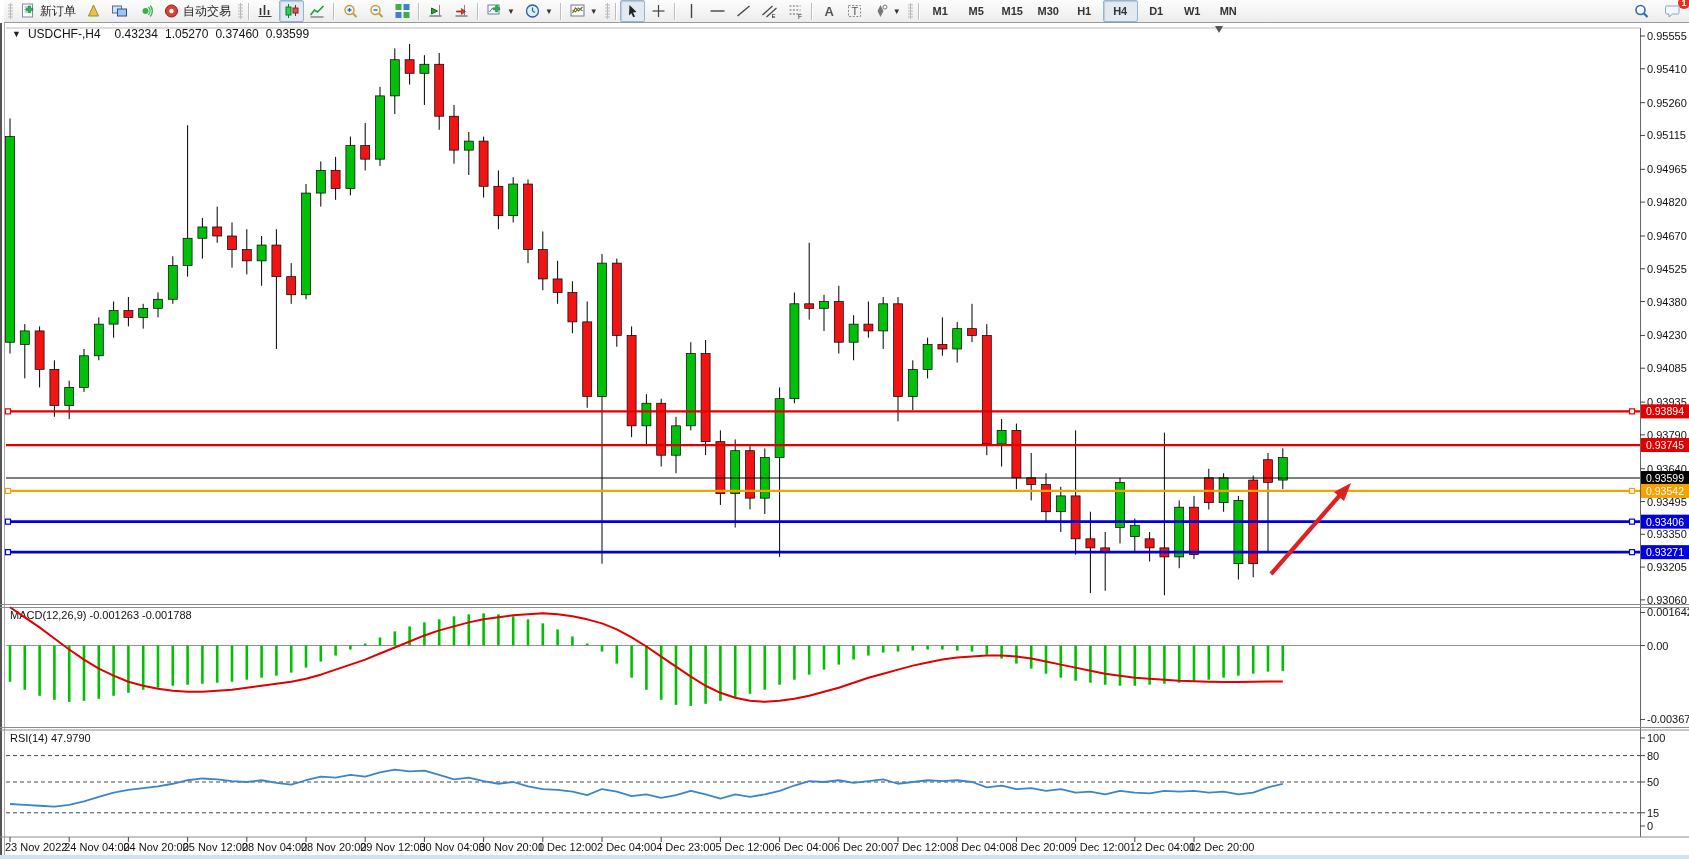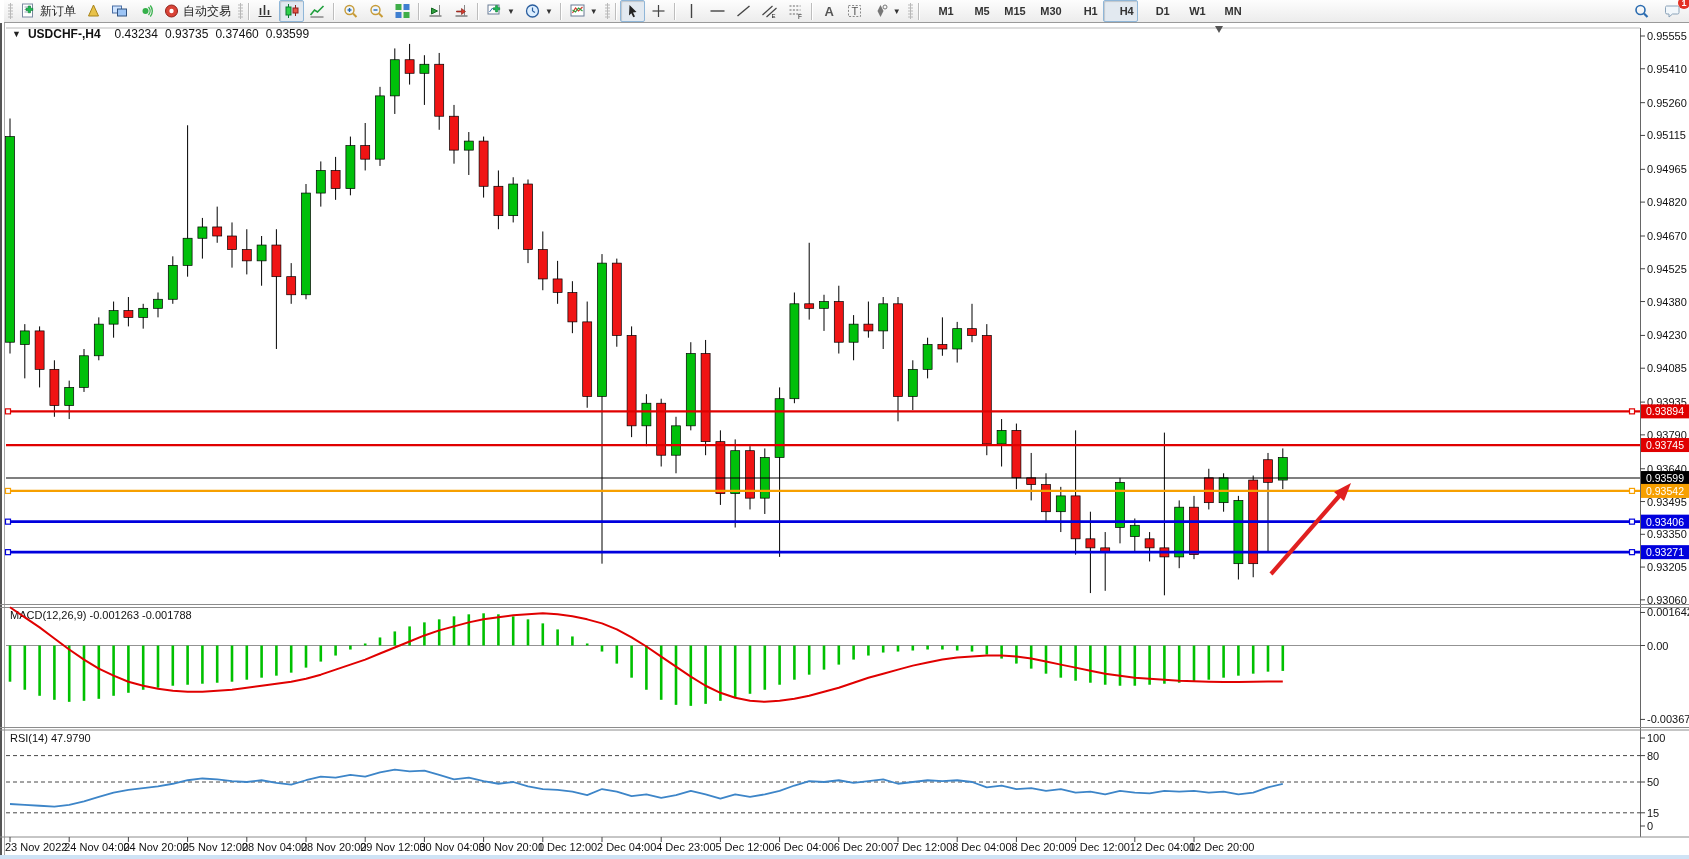--- a/index.html
+++ b/index.html
@@ -10,30 +10,30 @@
     background:linear-gradient(#fdfdfd,#ececec);border-bottom:1px solid #9a9a9a;
     display:flex;align-items:center;gap:1px;padding-left:2px;box-sizing:border-box;z-index:5;}
   .grip{width:5px;height:16px;margin:0 2px;
     background-image:radial-gradient(circle,#b9b9b9 1px,transparent 1.2px);
     background-size:3px 3px;background-position:center;}
   .sep{width:1px;height:17px;background:#bdbdbd;border-right:1px solid #fff;margin:0 2px;}
   .tbtn{display:flex;align-items:center;gap:3px;height:20px;padding:0 3px;border:1px solid transparent;
     border-radius:2px;font-size:12px;color:#222;cursor:default;}
   .tbtn.active{background:#e2e9f0;border:1px solid #8fb6d8;box-shadow:inset 1px 1px 1px rgba(0,0,0,.15);}
   .tbtn .caret{font-size:8px;color:#333;margin-left:1px;}
-  .tf{width:27px;justify-content:flex-end;font-size:11px;color:#333;font-weight:bold;}
+  .tf{width:27px;justify-content:center;font-size:11px;color:#333;font-weight:bold;}
   .ic{width:17px;height:16px;display:inline-block;}
   #tb-right{margin-left:auto;display:flex;align-items:center;gap:6px;padding-right:8px;}
   .badge{position:absolute;top:-4px;right:-6px;background:#e33022;color:#fff;font-size:9px;
     border-radius:7px;min-width:12px;height:12px;line-height:12px;text-align:center;font-weight:bold;}
   
   #chart-title{position:absolute;left:12px;top:27px;z-index:4;display:flex;align-items:center;
     font-size:12px;color:#111;}
   #chart-title .dd{font-size:9px;margin-right:7px;color:#222;}
-  #chart-title .sym{margin-right:14px;font-weight:bold;}
+  #chart-title .sym{margin-right:14px;}
   #chart-title .q{margin-right:7px;}
   svg text{font-family:"Liberation Sans","DejaVu Sans",sans-serif;}
 </style>
 </head>
 <body>
 
 <div id="stage">
   <div id="toolbar">
       <span class="grip"></span>
       <div class="tbtn">
@@ -264,21 +264,21 @@
             </svg></span>
           <span class="badge">1</span>
         </div>
       </div>
     </div>
 
   <div id="chart-title">
     <span class="dd">▼</span>
     <span class="sym">USDCHF-,H4</span>
     <span class="q">0.43234</span>
-    <span class="q">0.93735</span>
+    <span class="q">1.05270</span>
     <span class="q">0.37460</span>
     <span class="q">0.93599</span>
   </div>
 
   <svg id="chart" width="1689" height="859" viewBox="0 0 1689 859">
       <rect x="0" y="23" width="1689" height="836" fill="#ffffff"></rect>
       <line x1="1" y1="23" x2="1" y2="856" stroke="#555" stroke-width="2"></line>
       <line x1="4.5" y1="23" x2="4.5" y2="856" stroke="#aaa" stroke-width="1"></line>
       <line x1="6" y1="28" x2="1640" y2="28" stroke="#bbb"></line>
       <line x1="1640.5" y1="28" x2="1640.5" y2="837" stroke="#666"></line>

